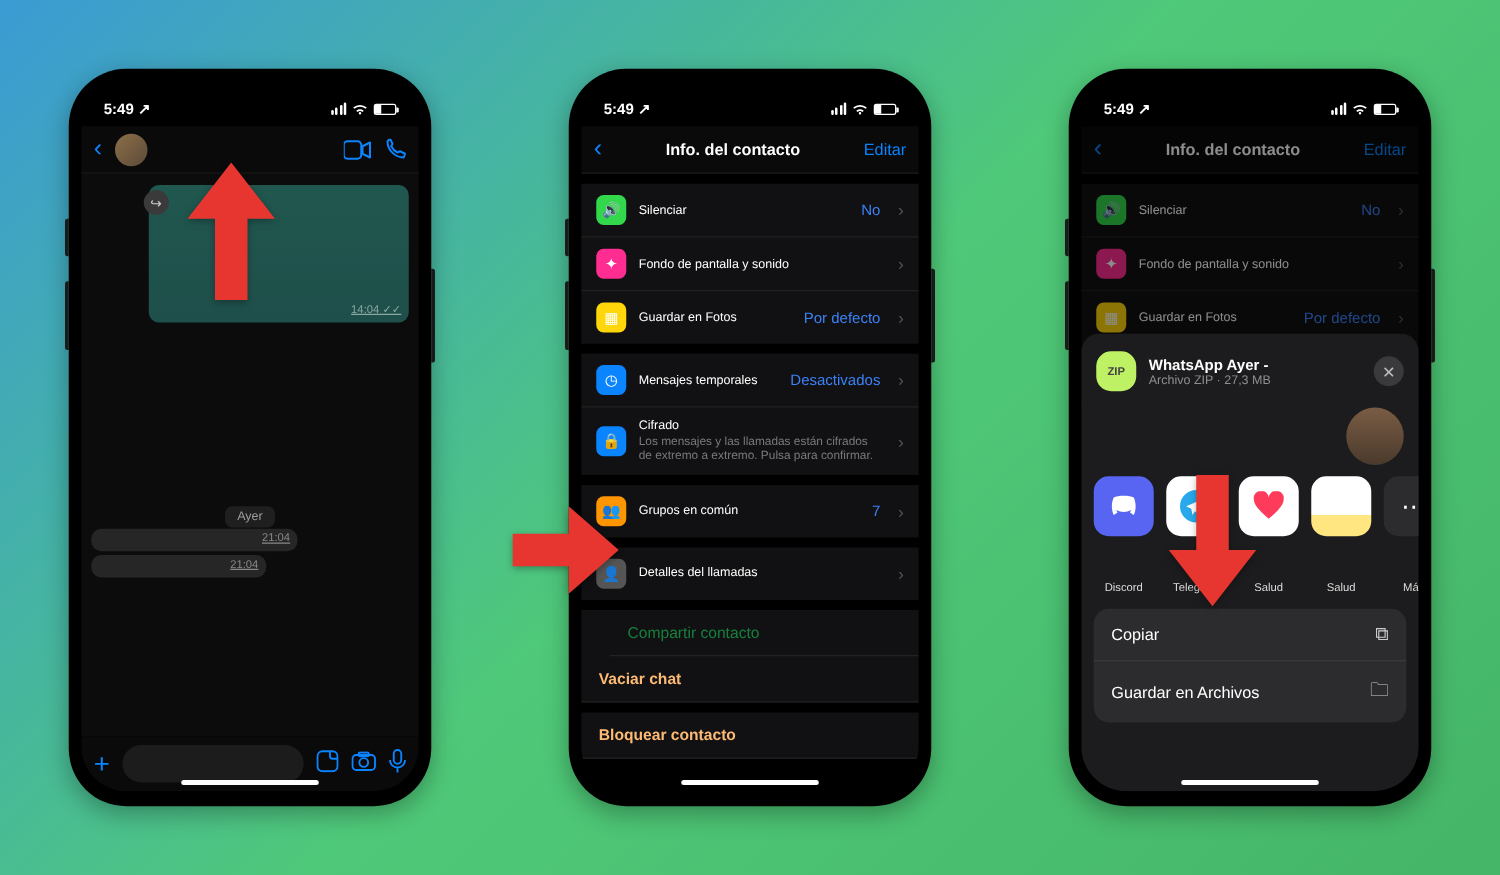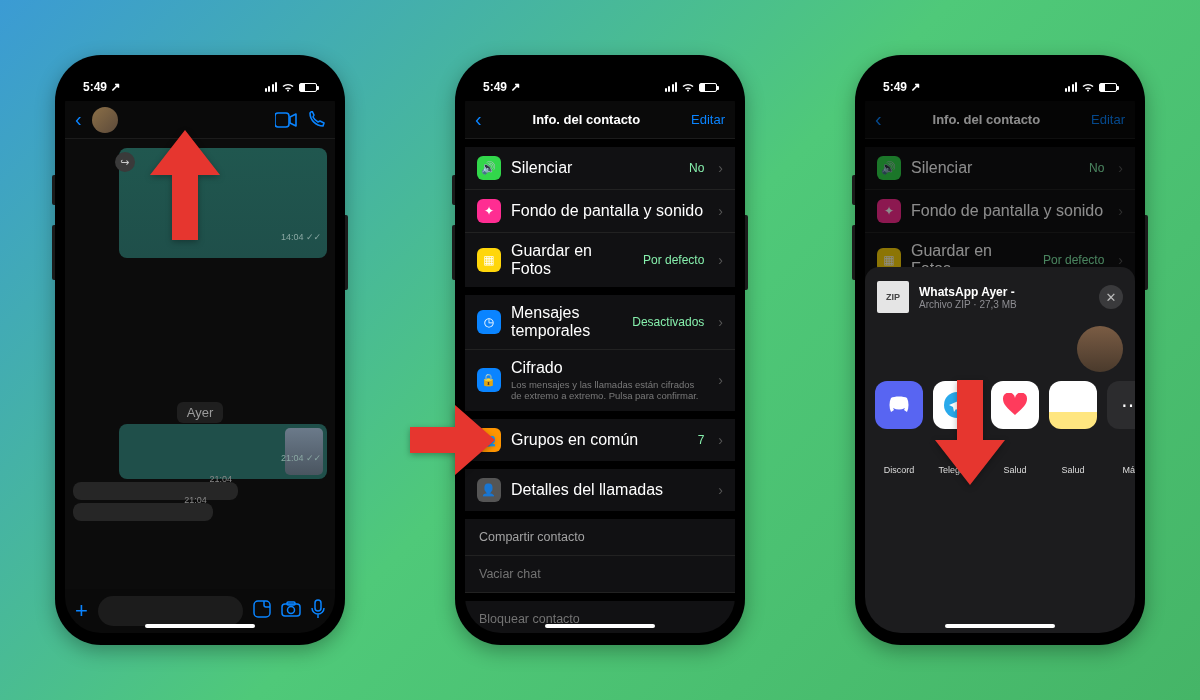--- a/index.html
+++ b/index.html
@@ -89,29 +89,29 @@
     border-bottom:1px solid #1c1c1c;
   }
   .nav .left, .nav .right { display:flex; align-items:center; gap:10px; color:#0a84ff; }
   .nav .title { font-weight:600; font-size:13px; color:#fff; }
   .chev { font-size:20px; color:#0a84ff; font-weight:300; }
   .avatar { width:26px; height:26px; border-radius:50%; background: linear-gradient(135deg,#8b6f47,#5c4a3a); }
 
   
   .chat-area { height: calc(100% - 34px - 38px - 44px); background:#0c0c0c; padding:6px 8px; overflow:hidden; position:relative;}
   .day-sep { text-align:center; margin:4px 0; }
-  .day-sep span { background:#1f1f1f; padding:3px 10px; border-radius:6px; font-size:13px; color:#9b9b9b;}
+  .day-sep span { background:#1f1f1f; padding:3px 10px; border-radius:6px; font-size:10px; color:#9b9b9b;}
   .bubble-out {
     background:#1f4f4a; border-radius:8px; padding:4px; margin:3px 0 3px auto; max-width:82%;
     position:relative; color:#e9edef;
   }
   .bubble-out.big { height:110px; background:linear-gradient(#20574f,#1f4f4a); }
   .bubble-out.med { height:55px; }
   .bubble-in  { background:#262626; border-radius:8px; padding:8px; margin:3px auto 3px 0; max-width:82%; min-height:18px;}
-  .ts { position:absolute; bottom:16px; right:6px; font-size:9px; color:#8aa8a3; }
+  .ts { position:absolute; bottom:6px; right:6px; font-size:9px; color:#8aa8a3;text-decoration:underline; }
   .thumb-strip { position:absolute; right:4px; top:4px; bottom:4px; width:38px; background:linear-gradient(#6b7a8a,#4a5560); border-radius:5px;}
   .fwd-badge { position:absolute; left:-4px; top:4px; width:20px; height:20px; border-radius:50%; background:#3a3a3a; display:flex; align-items:center; justify-content:center; color:#ccc; font-size:11px;}
 
   .composer {
     position:absolute; bottom:0; left:0; right:0; height:44px;
     display:flex; align-items:center; gap:10px; padding:0 10px;
     background:#0a0a0a;
   }
   .compose-input { flex:1; height:30px; background:#1c1c1c; border-radius:16px; }
   .comp-icon { color:#0a84ff; font-size:18px; }
@@ -120,39 +120,39 @@
 
   
   .list { background:#000; }
   .group { margin-top:8px; background:#111113; }
   .row {
     display:flex; align-items:center; padding:9px 12px;
     border-bottom:1px solid #222; min-height:38px; gap:10px;
   }
   .row:last-child{border-bottom:none;}
   .row .icon-box { width:24px; height:24px; border-radius:6px; display:flex; align-items:center; justify-content:center; font-size:12px; flex-shrink:0;}
-  .row .label { flex:1; font-size:16px; }
-  .row .value { color:#86efac; font-size:12px; }
+  .row .label { flex:1; font-size:10px; }
+  .row .value { color:#3b82f6; font-size:12px; }
   .row .chevr { color:#555; font-size:14px; margin-left:4px;}
   .row .sub { font-size:9.5px; color:#7a7a7a; line-height:1.2; margin-top:2px;}
   .link-row { padding:11px 14px; font-size:12.5px; border-bottom:1px solid #222;}
-  .link-blue { color:#a3a3a3; }
-  .link-red  { color:#737373; }
+  .link-blue { color:#15803d;margin-left:23px; }
+  .link-red  { color:#fdba74;font-weight:bold; }
 
   
   .dim .group, .dim .nav { opacity:.55; }
 
   
   .sheet {
     position:absolute; left:0; right:0; bottom:0; top:200px;
     background:#1c1c1e; border-radius:14px 14px 0 0;
     padding:10px 0 0; z-index:40;
   }
   .sheet-header { display:flex; align-items:center; gap:10px; padding:4px 12px 10px; }
-  .zip-icon { width:32px; height:32px; background:#e5e5e5; border-radius:2px; display:flex; align-items:center; justify-content:center; color:#444; font-size:9px; font-weight:700;}
+  .zip-icon { width:32px; height:32px; background:#bef264; border-radius:12px; display:flex; align-items:center; justify-content:center; color:#444; font-size:9px; font-weight:700;}
   .sheet-header .meta .t { font-size:12px; font-weight:600; }
   .sheet-header .meta .s { font-size:10px; color:#8e8e93; }
   .sheet-close { margin-left:auto; width:24px; height:24px; border-radius:50%; background:#3a3a3c; color:#bbb; display:flex; align-items:center; justify-content:center; font-size:13px;}
   .contacts-row { height:52px; display:flex; align-items:center; justify-content:flex-end; padding:0 12px;}
   .contact-av { width:46px;height:46px;border-radius:50%; background:linear-gradient(#7a5c44,#4a3a2c); }
   .apps-row { display:flex; gap:10px; padding:6px 10px 2px; overflow:hidden;}
   .app { width:50px; text-align:center; }
   .app .ico { width:48px; height:48px; border-radius:12px; margin:0 auto 4px; display:flex; align-items:center; justify-content:center;}
   .app .lbl { font-size:9px; color:#ddd; white-space:nowrap; overflow:hidden;margin-top:36px;}
   .ico-discord{background:#5865F2;} .ico-telegram{background:#fff;} .ico-salud{background:#fff;} .ico-notas{background:linear-gradient(#fff 65%,#ffe680 65%);} .ico-more{background:#2c2c2e;color:#fff;}
@@ -211,24 +211,20 @@
       </div>
     </div>
 
     <div class="chat-area">
       <div class="bubble-out big">
         <div class="fwd-badge">↪</div>
         <span class="ts">14:04 ✓✓</span>
       </div>
       <div style="height:140px"></div>
       <div class="day-sep"><span>Ayer</span></div>
-      <div class="bubble-out med" style="position:relative;">
-        <div class="thumb-strip"></div>
-        <span class="ts">21:04 ✓✓</span>
-      </div>
       <div class="bubble-in" style="position:relative;width:65%;">
         <span class="ts" style="color:#888">21:04</span>
       </div>
       <div class="bubble-in" style="position:relative;width:55%;">
         <span class="ts" style="color:#888">21:04</span>
       </div>
     </div>
 
     <div class="composer">
       <span class="comp-icon" style="font-size:22px;font-weight:300;">+</span>
@@ -460,20 +456,30 @@
           </div>
         <div class="app">
             <div class="ico ico-notas"></div>
             <div class="lbl">Salud</div>
           </div>
         <div class="app">
             <div class="ico ico-more" style="font-size:20px">⋯</div>
             <div class="lbl">Más</div>
           </div>
       </div>
+      <div class="action-list">
+        <div class="action-row">
+          <span>Copiar</span>
+          <span class="ai">⧉</span>
+        </div>
+        <div class="action-row">
+          <span>Guardar en Archivos</span>
+          <span class="ai">🗀</span>
+        </div>
+      </div>
     </div>
     <div class="home-ind" style="z-index:45"></div>
   </div>
 </div>
 
 <div class="arrow arrow-up">
   <svg width="70" height="110" viewBox="0 0 70 110">
       <path d="M35 0 L70 45 L48 45 L48 110 L22 110 L22 45 L0 45 Z" fill="#e6362f"></path>
     </svg>
 </div>

